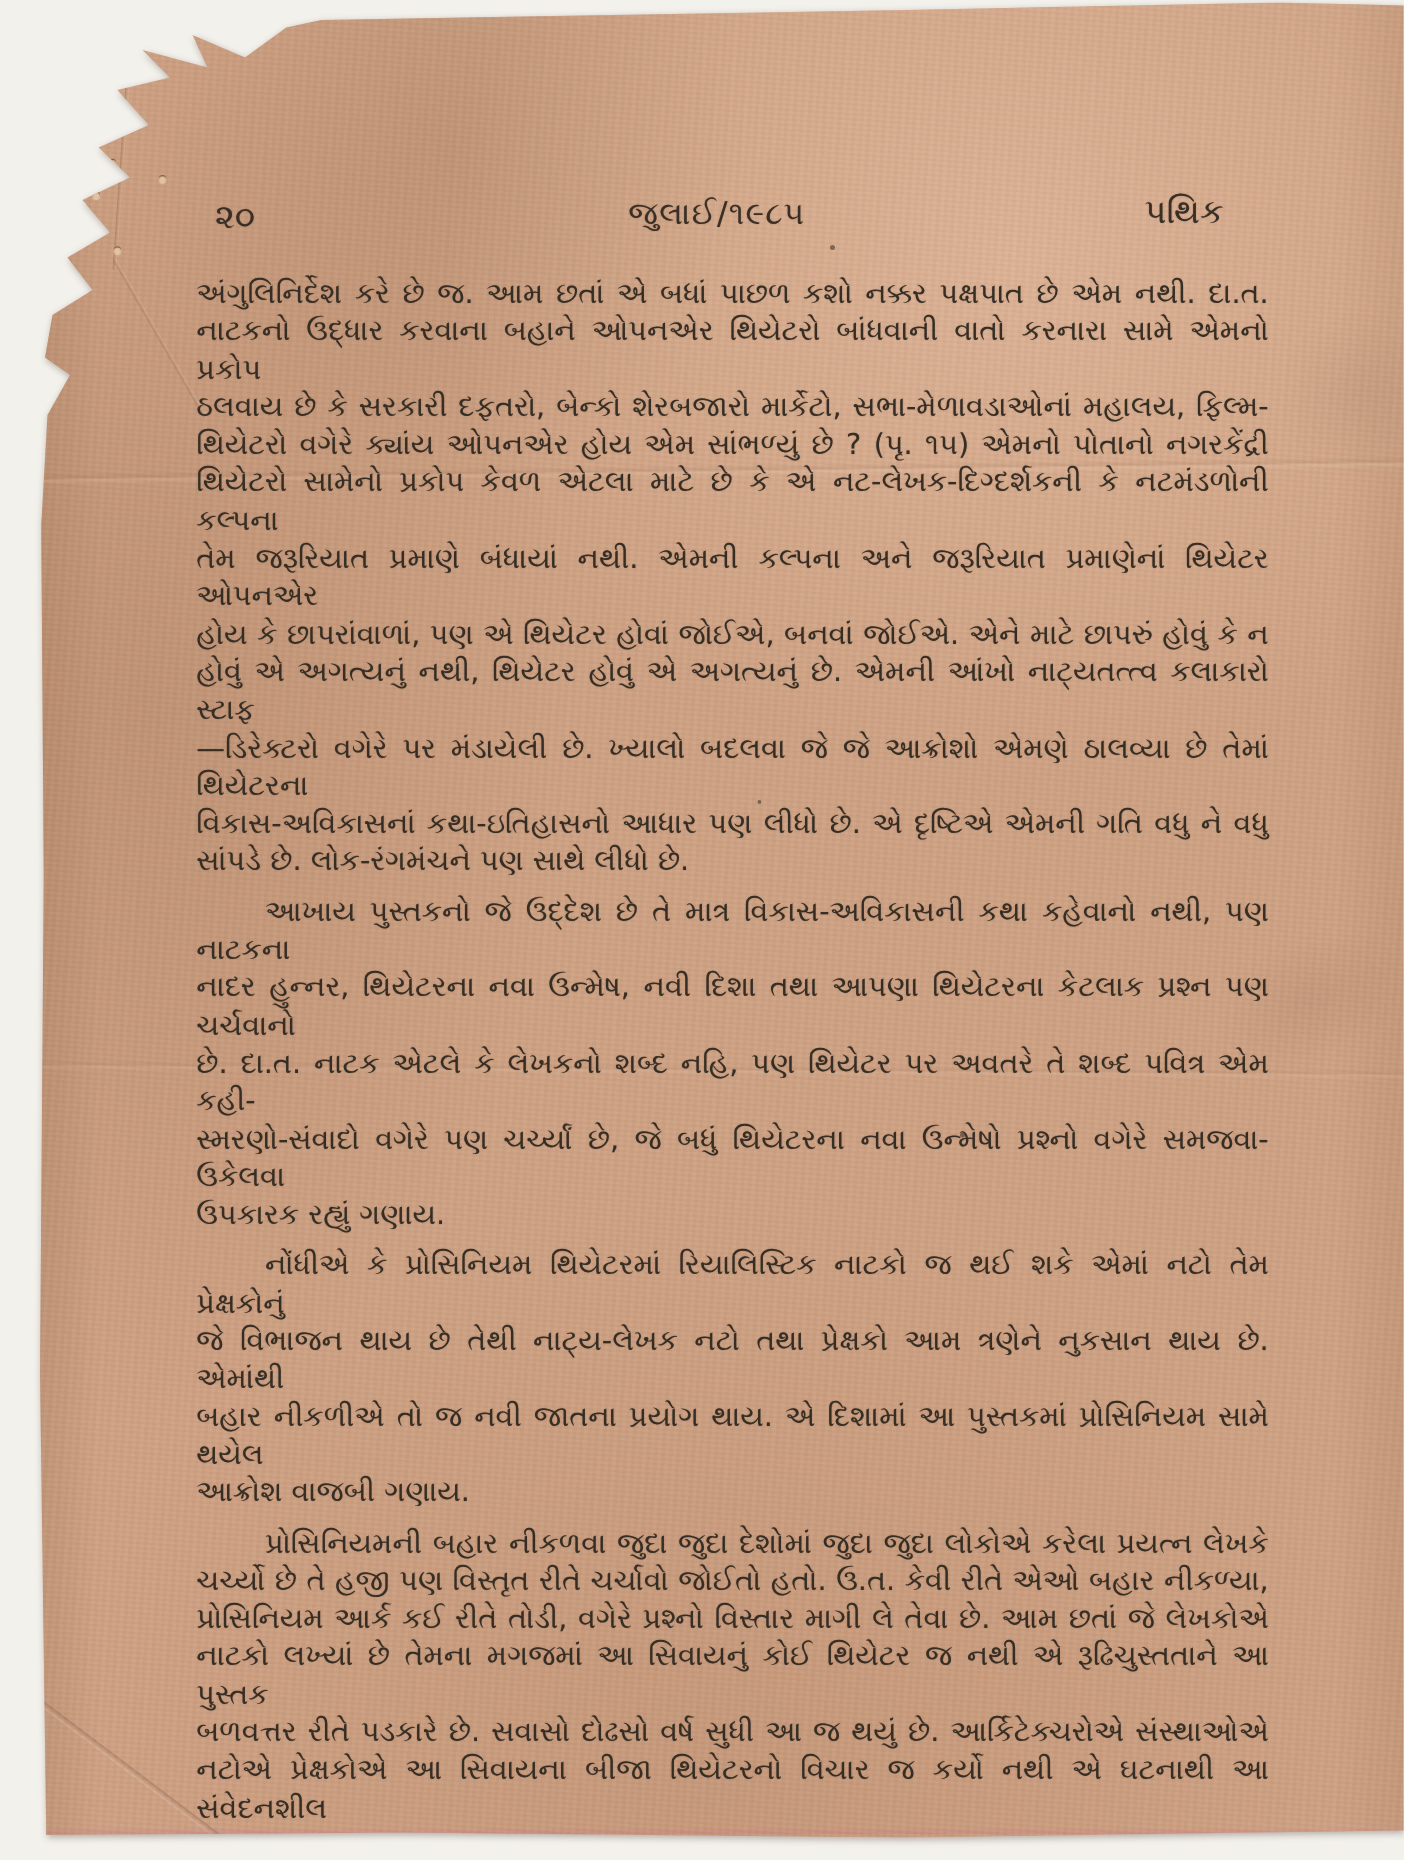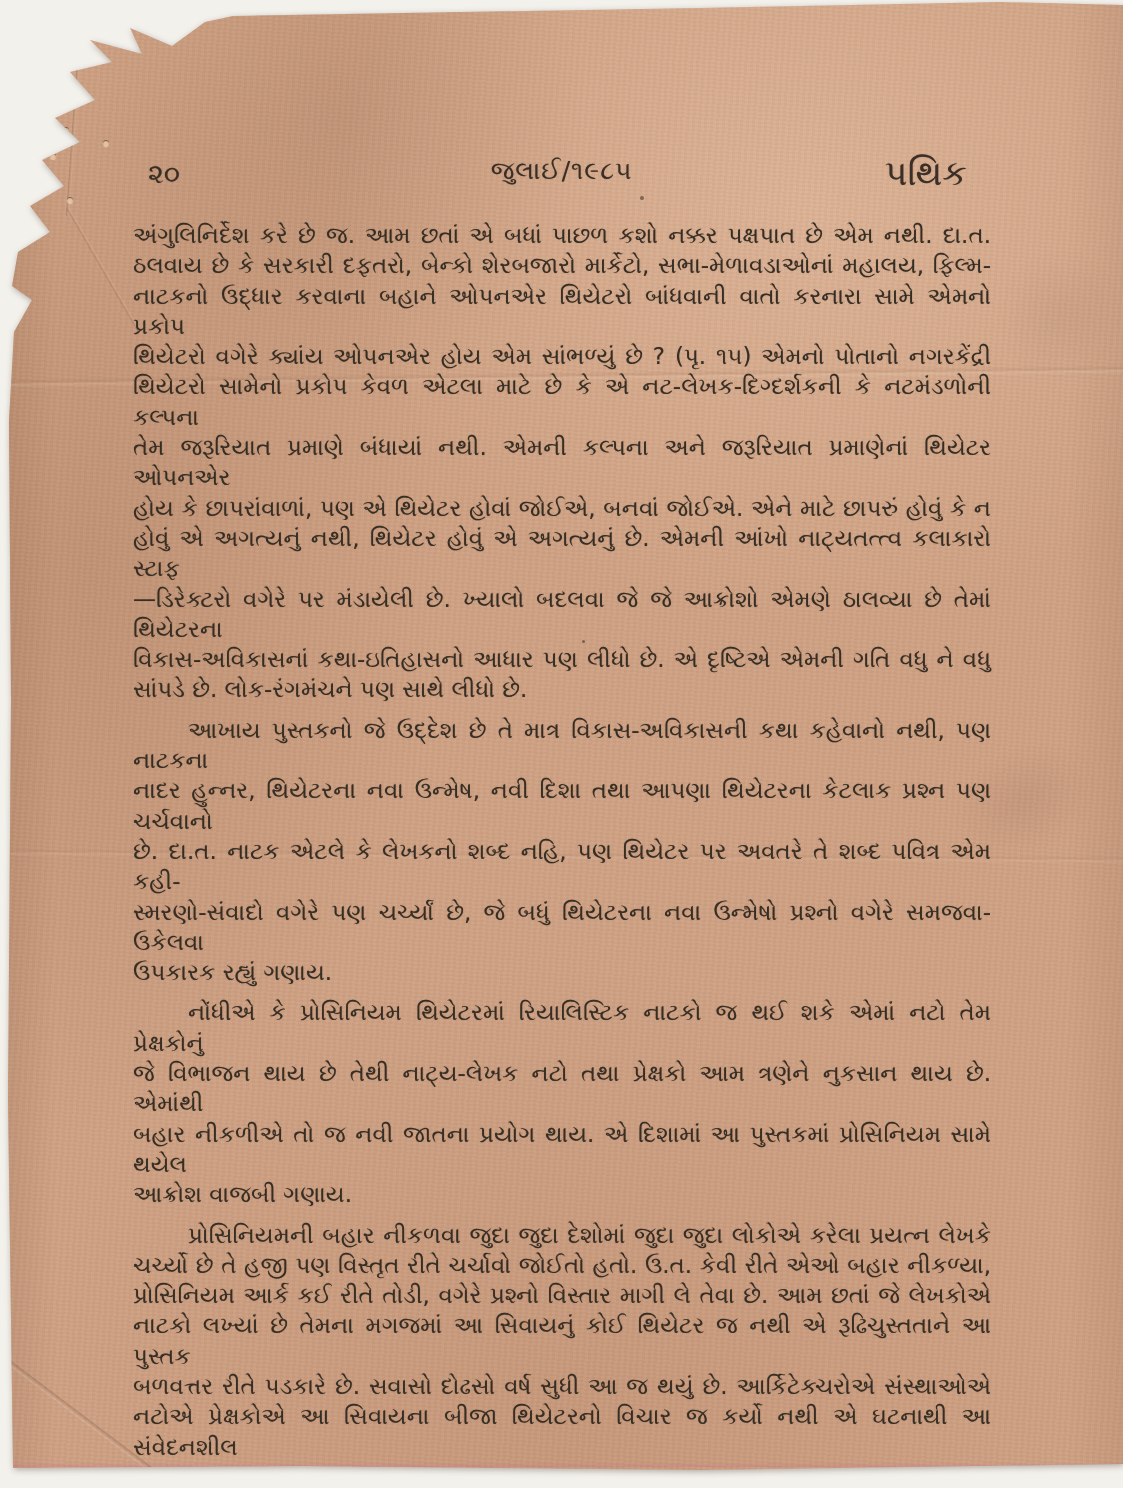--- a/index.html
+++ b/index.html
@@ -2,21 +2,21 @@
 <html><head>
 <meta charset="utf-8">
 <style>
   html,body{margin:0;padding:0;}
   body{
     width:1123px;height:1488px;position:relative;overflow:hidden;
     background:#f3f1ec;
     font-family:"DejaVu Sans",sans-serif;
   }
   .scan{position:absolute;inset:0;}
-  .paper-wrap{position:absolute;inset:0;filter:drop-shadow(1px 2px 3px rgba(60,40,30,0.35));}
+  .paper-wrap{position:absolute;inset:0;filter:drop-shadow(1px 2px 3px rgba(60,40,30,0.35));margin-left:24px;}
   .paper{
     position:absolute;inset:0;
     background-color:#cfa183;
     background-image:
       radial-gradient(60% 40% at 72% 14%, rgba(255,224,196,0.28), transparent 70%),
       radial-gradient(45% 55% at 8% 38%, rgba(135,88,58,0.20), transparent 70%),
       radial-gradient(70% 45% at 50% 96%, rgba(150,100,70,0.14), transparent 70%),
       radial-gradient(30% 25% at 30% 8%, rgba(120,78,52,0.16), transparent 75%),
       linear-gradient(to right, rgba(115,72,48,0.16), transparent 5%, transparent 95%, rgba(115,72,48,0.10));
     clip-path:polygon(
@@ -52,21 +52,21 @@
   .ghost1{left:950px;top:750px;width:150px;height:100px;transform:rotate(-25deg);
     background:radial-gradient(closest-side, rgba(90,60,50,0.09), transparent);}
   .ghost2{left:1000px;top:250px;width:120px;height:130px;transform:rotate(15deg);
     background:radial-gradient(closest-side, rgba(90,60,50,0.07), transparent);}
   .bottom-tint{position:absolute;left:10px;right:0;top:1462px;height:5px;
     background:linear-gradient(to bottom, transparent, rgba(205,90,150,0.22));}
 
   .hdr{position:absolute;color:#3a2f26;text-shadow:0 0 1px rgba(50,35,22,0.45);}
   .hdr-page{left:148px;top:158px;font-size:27px;}
   .hdr-issue{left:0;right:0;top:156px;text-align:center;font-size:25px;letter-spacing:1px;}
-  .hdr-mag{top:154px;right:156px;font-size:35px;font-family:Liberation Serif, serif;}
+  .hdr-mag{top:154px;right:144px;font-size:27px;}
 
   .article{
     position:absolute;left:133px;top:220px;width:858px;
     color:#362e25;font-size:23px;text-shadow:0 0 1px rgba(48,34,22,0.4);
   }
   .para + .para{margin-top:10px;}
   .line{line-height:30.3px;text-align:justify;text-align-last:justify;white-space:normal;}
   .line.last{text-align-last:left;}
   .para.indent .line:first-child{text-indent:55px;}
 </style>
@@ -98,22 +98,22 @@
       <div class="ghost ghost2"></div>
       <div class="bottom-tint"></div>
 
       <div class="hdr hdr-page">૨૦</div>
       <div class="hdr hdr-issue">જુલાઈ/૧૯૮૫</div>
       <div class="hdr hdr-mag">પથિક</div>
 
       <div class="article" id="article">
           <div class="para">
             <div class="line">અંગુલિનિર્દેશ કરે છે જ. આમ છતાં એ બધાં પાછળ કશો નક્કર પક્ષપાત છે એમ નથી. દા.ત.</div>
+            <div class="line">નાટકનો ઉદ્ધાર કરવાના બહાને ઓપનએર થિયેટરો બાંધવાની વાતો કરનારા સામે એમનો પ્રકોપ</div>
             <div class="line">ઠલવાય છે કે સરકારી દફતરો, બેન્કો શેરબજારો માર્કેટો, સભા-મેળાવડાઓનાં મહાલય, ફિલ્મ-</div>
-            <div class="line">નાટકનો ઉદ્ધાર કરવાના બહાને ઓપનએર થિયેટરો બાંધવાની વાતો કરનારા સામે એમનો પ્રકોપ</div>
             <div class="line">થિયેટરો વગેરે ક્યાંય ઓપનએર હોય એમ સાંભળ્યું છે ? (પૃ. ૧૫) એમનો પોતાનો નગરકેંદ્રી</div>
             <div class="line">થિયેટરો સામેનો પ્રકોપ કેવળ એટલા માટે છે કે એ નટ-લેખક-દિગ્દર્શકની કે નટમંડળોની કલ્પના</div>
             <div class="line">તેમ જરૂરિયાત પ્રમાણે બંધાયાં નથી. એમની કલ્પના અને જરૂરિયાત પ્રમાણેનાં થિયેટર ઓપનએર</div>
             <div class="line">હોય કે છાપરાંવાળાં, પણ એ થિયેટર હોવાં જોઈએ, બનવાં જોઈએ. એને માટે છાપરું હોવું કે ન</div>
             <div class="line">હોવું એ અગત્યનું નથી, થિયેટર હોવું એ અગત્યનું છે. એમની આંખો નાટ્યતત્ત્વ કલાકારો સ્ટાફ</div>
             <div class="line">—ડિરેક્ટરો વગેરે પર મંડાયેલી છે. ખ્યાલો બદલવા જે જે આક્રોશો એમણે ઠાલવ્યા છે તેમાં થિયેટરના</div>
             <div class="line">વિકાસ-અવિકાસનાં કથા-ઇતિહાસનો આધાર પણ લીધો છે. એ દૃષ્ટિએ એમની ગતિ વધુ ને વધુ</div>
             <div class="line last">સાંપડે છે. લોક-રંગમંચને પણ સાથે લીધો છે.</div>
           </div>
           <div class="para indent">

